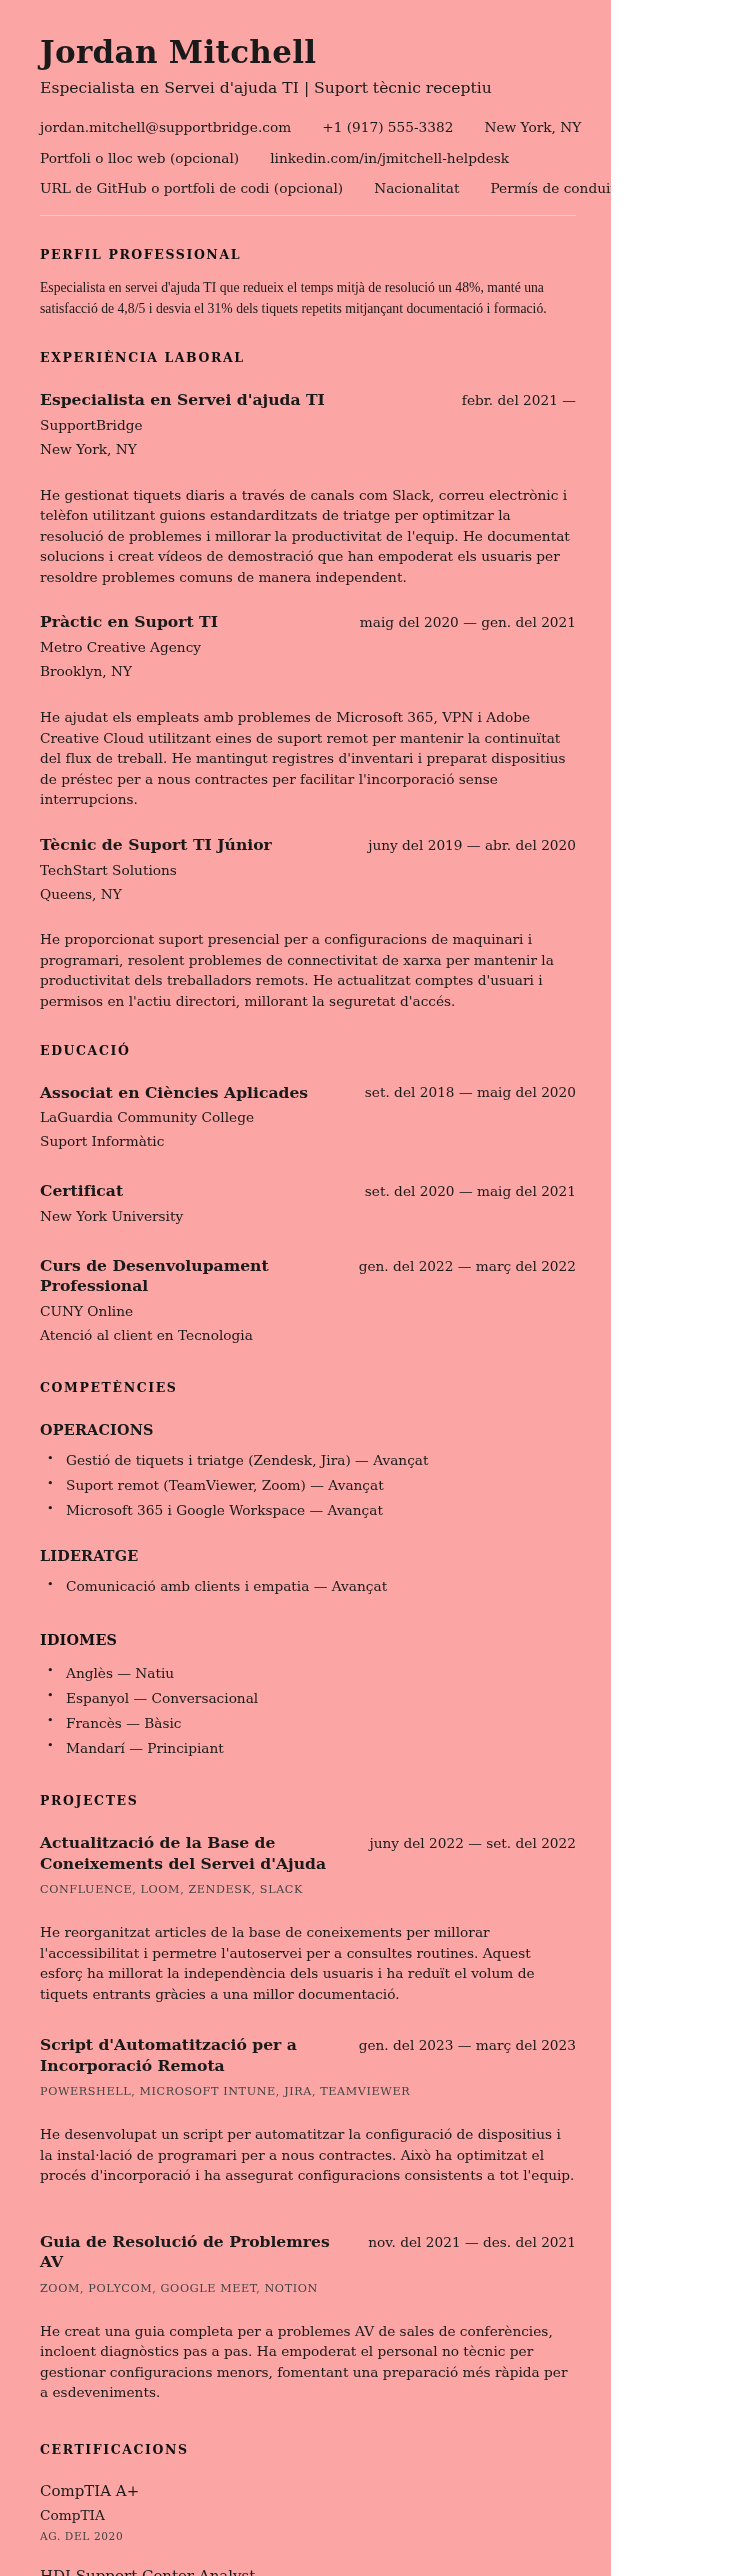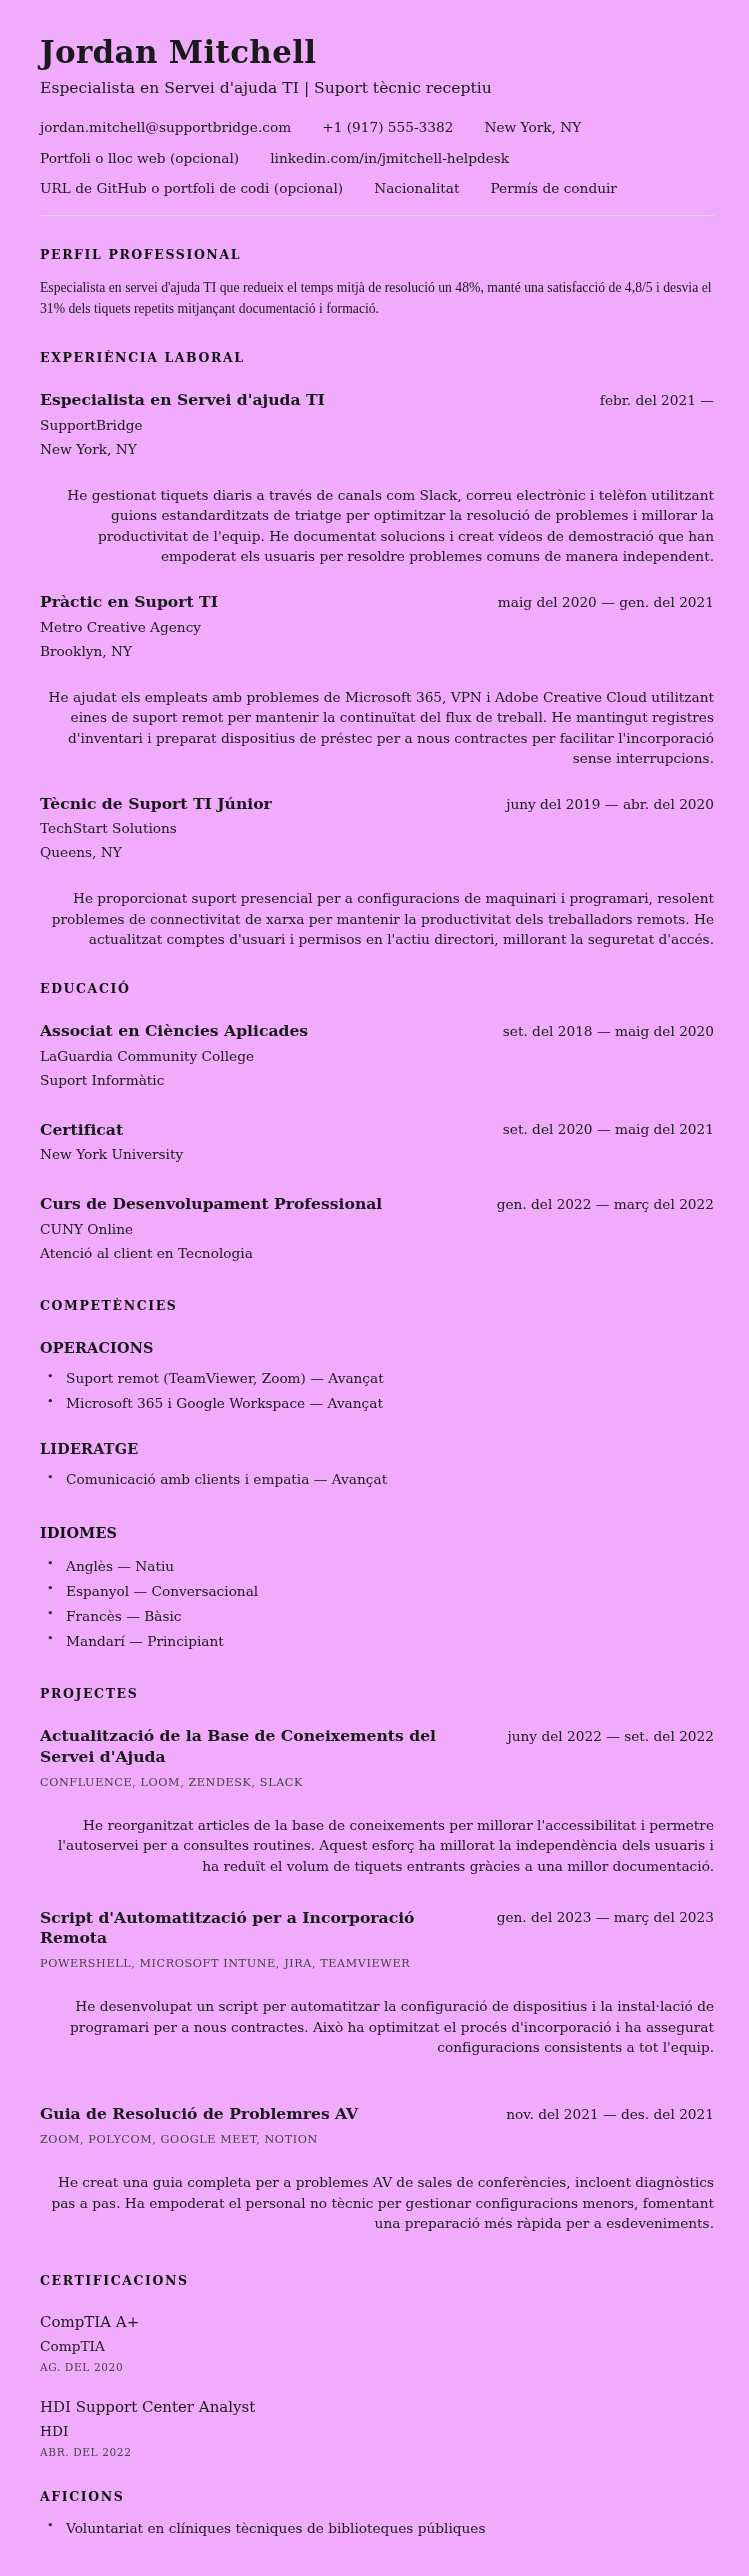--- a/index.html
+++ b/index.html
@@ -1,19 +1,19 @@
 <!DOCTYPE html>
 <html lang="ca" style="font-size:10px"><head>
 <meta charset="utf-8">
 <style>
   html, body { margin: 0; padding: 0; background: #ffffff; }
   body { width: 749px; font-family: "DejaVu Serif", "Liberation Serif", serif; color: #1a1a1a; }
   .page {
-    width: 749px; height: 2576px; box-sizing: border-box;
-    padding: 34px 35px 0 40px; overflow: hidden; background: #f0abfc;
+    width: 611px; height: 2576px; box-sizing: border-box;
+    padding: 34px 35px 0 40px; overflow: hidden; background: #fca5a5;
   }
 
   
   .name { font-size: 31px; font-weight: 700; line-height: 1.18; margin: 0 0 7.5px 0; letter-spacing: 0.3px; }
   .headline { font-size: 15.6px; line-height: 1.35; margin: 0 0 19px 0; }
   .contact-row { display: flex; gap: 31px; font-size: 13.7px; line-height: 1.35; margin: 0 0 12px 0; flex-wrap: nowrap; }
   .contact-row span { white-space: nowrap; }
   .divider { border: none; border-top: 1.2px solid #d9d9d9; margin: 17.5px 0 0 0; }
 
   
@@ -23,21 +23,21 @@
   }
   .body-text { font-size: 13.7px; line-height: 1.5; margin: 16px 0 0 0; font-family: Liberation Serif, serif; }
 
   
   .entry { margin-top: 25px; }
   .entry-head { display: flex; justify-content: space-between; align-items: flex-start; }
   .entry-title { font-size: 15.6px; font-weight: 700; line-height: 1.32; margin: 0; padding-right: 15px; }
   .entry-title.wrap-narrow { max-width: 450px; }
   .entry-date { font-size: 13.7px; white-space: nowrap; padding-top: 1.9px; }
   .entry-sub { font-size: 13.7px; line-height: 1.3; margin-top: 6.2px; }
-  .entry-desc { font-size: 13.7px; line-height: 1.5; margin-top: 26px; text-align: right; }
+  .entry-desc { font-size: 13.7px; line-height: 1.5; margin-top: 26px; }
   .tools-line { font-size: 11.2px; letter-spacing: 0.6px; color: #444; margin-top: 8.7px; text-transform: uppercase; }
 
   
   h3.group-heading { font-size: 14.4px; font-weight: 700; margin: 26px 0 0 0; letter-spacing: 0.2px; }
 
   ul.dot-list { list-style: none; margin: 12.5px 0 0 0; padding: 0 0 0 26px; }
   ul.dot-list li { font-size: 13.7px; line-height: 1.5; margin-top: 4.4px; position: relative; }
   ul.dot-list li::before {
     content: "•"; position: absolute; left: -19px; top: 0.6px; font-size: 0.82em; color: #1a1a1a;
   }
@@ -143,20 +143,21 @@
       <div class="entry-sub">Atenció al client en Tecnologia</div>
     </div>
   </section>
 
   <section>
     <h2 class="section-heading" style="margin-top:35px;">COMPETÈNCIES</h2>
 
     <div>
       <h3 class="group-heading">OPERACIONS</h3>
       <ul class="dot-list">
+        <li>Gestió de tiquets i triatge (Zendesk, Jira) — Avançat</li>
         <li>Suport remot (TeamViewer, Zoom) — Avançat</li>
         <li>Microsoft 365 i Google Workspace — Avançat</li>
       </ul>
     </div>
 
     <div>
       <h3 class="group-heading">LIDERATGE</h3>
       <ul class="dot-list">
         <li>Comunicació amb clients i empatia — Avançat</li>
       </ul>

